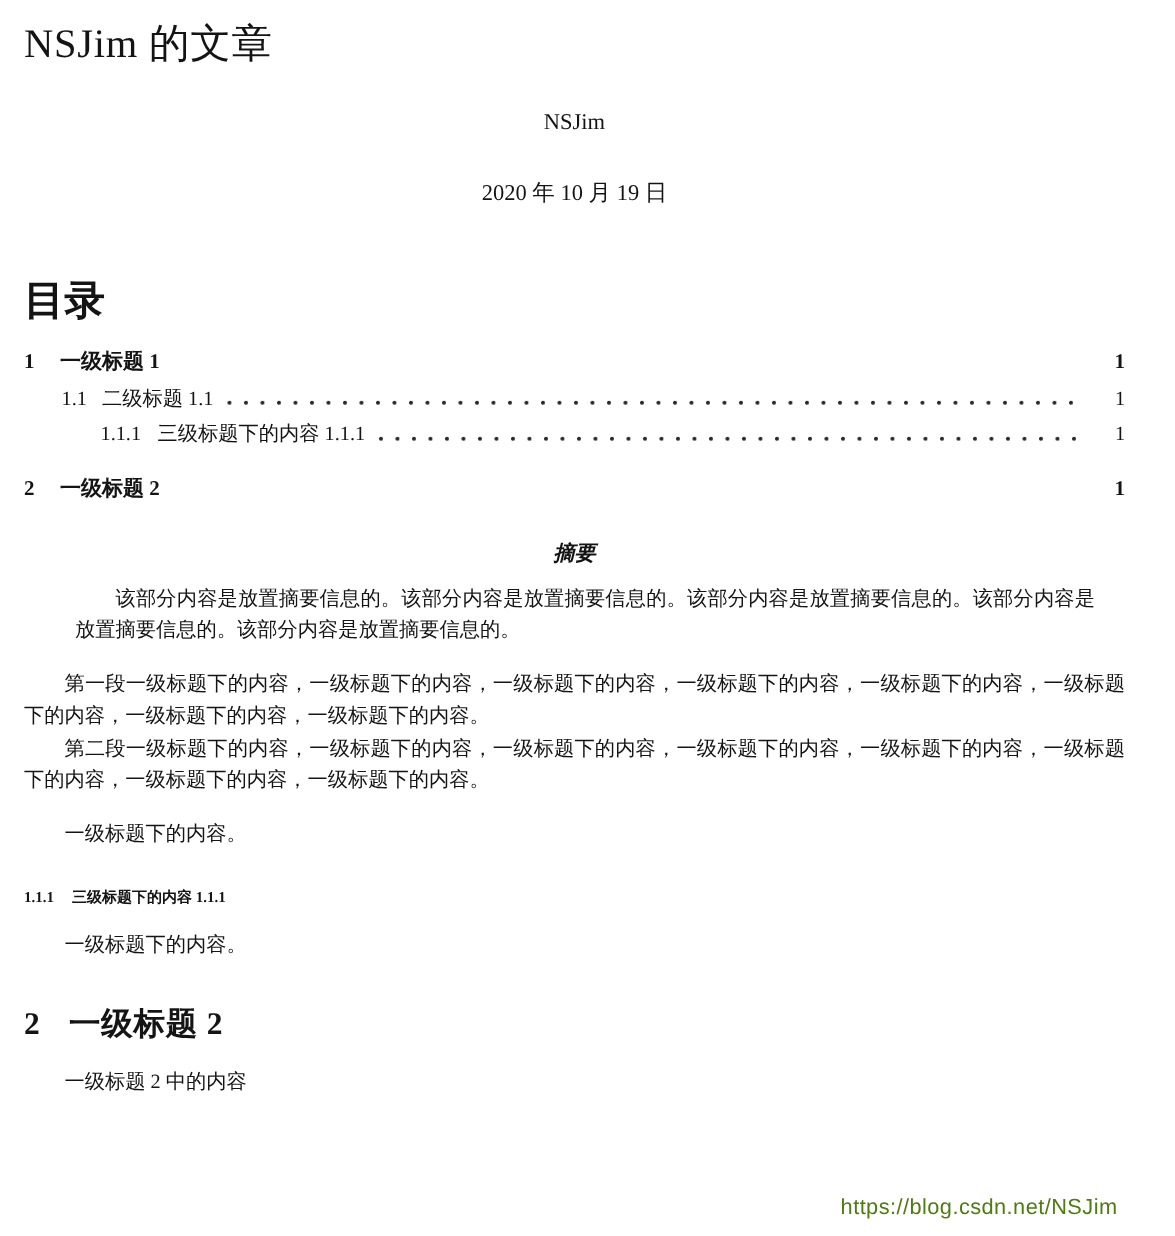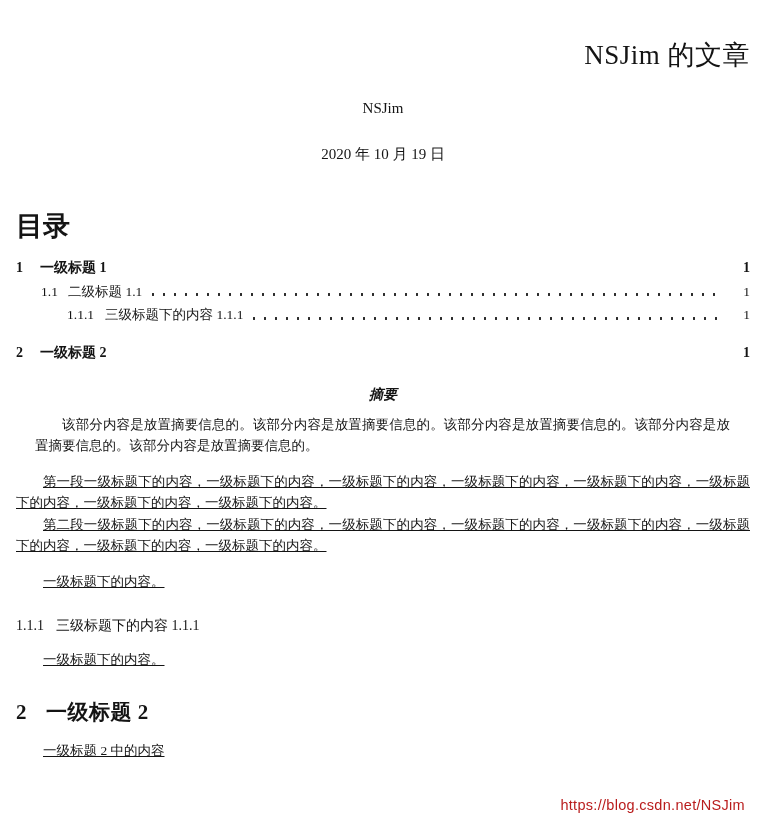--- a/index.html
+++ b/index.html
@@ -13,22 +13,22 @@
     overflow: hidden;
     box-sizing: border-box;
   }
   .content {
     padding: 0 33px 0 16px;
   }
 
   
   .doc-title {
     margin: 0;
-    padding-top: 37px;
-    text-align: right;
+    padding-top: 11px;
+    text-align: left;
     font-size: 27px;
     font-weight: normal;
     letter-spacing: 0.5px;
   }
   .author {
     margin-top: 27px;
     text-align: center;
     font-size: 15px;
     font-family: Liberation Serif, serif;
   }
@@ -73,21 +73,21 @@
 
   
   .abstract { margin-top: 24px; }
   .abstract-heading {
     text-align: center;
     font-weight: bold;
     font-size: 14px;
     font-style: italic;
   }
   .abstract-body {
-    margin: 10px 20px 0 19px;
+    margin: 10px 20px 0 34px;
     font-size: 13.5px;
     line-height: 21.5px;
     text-indent: 2em;
     text-align: justify;
   }
 
   
   .sec-h1 {
     margin: 27px 0 0 0;
     font-size: 21px;
@@ -96,32 +96,31 @@
   }
   .sec-h1 .sec-num { margin-right: 19px; }
   .sec-h2 {
     margin: 31px 0 0 0;
     font-size: 16.5px;
     font-weight: bold;
   }
   .sec-h2 .sec-num { margin-right: 14px; }
   .sec-h3 {
     margin: 25px 0 0 0;
-    font-size: 14px;
-    font-weight: normal;
+    font-size: 10px;
+    font-weight: bold;
   }
   .sec-h3 .sec-num { margin-right: 12px; }
 
   .para {
     margin: 0;
     font-size: 13.5px;
     line-height: 21.5px;
     text-indent: 2em;
     text-align: justify;
-    text-decoration: underline;
   }
   .para.first { margin-top: 14px; }
 
   
   .watermark {
     position: absolute;
     right: 38px;
     bottom: 11px;
     font-family: "Liberation Sans", "DejaVu Sans", sans-serif;
     font-size: 14.5px;
@@ -179,14 +178,14 @@
     <p class="para first">一级标题下的内容。</p>
 
     <h4 class="sec-h3"><span class="sec-num">1.1.1</span><span>三级标题下的内容 1.1.1</span></h4>
     <p class="para first">一级标题下的内容。</p>
 
     <h2 class="sec-h1"><span class="sec-num">2</span><span>一级标题 2</span></h2>
     <p class="para first">一级标题 2 中的内容</p>
 
   </div>
 
-  <div class="watermark" style="color: #b91c1c;">https://blog.csdn.net/NSJim</div>
+  <div class="watermark" style="color: #4d7c0f;">https://blog.csdn.net/NSJim</div>
 </div>
 
 </body></html>

